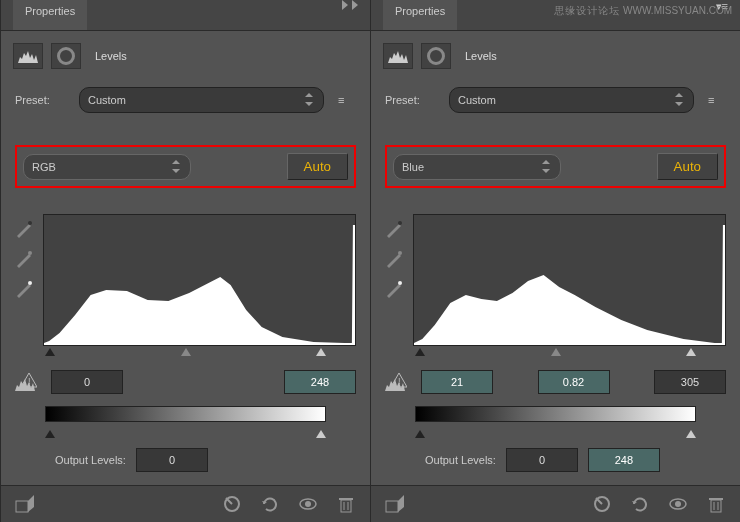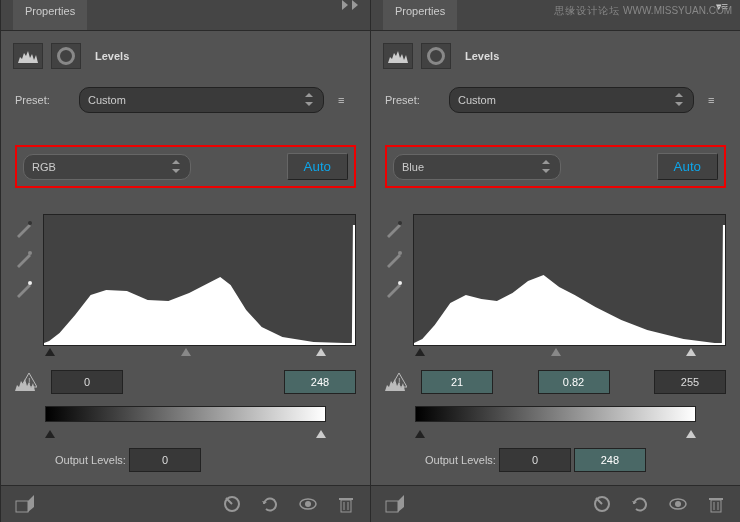--- a/index.html
+++ b/index.html
@@ -5,44 +5,44 @@
 body{margin:0;background:#535353;font-family:Arial,sans-serif;font-size:11px;color:#ccc;width:740px;height:522px;display:flex}
 .panel{width:370px;border-left:1px solid #2a2a2a;display:flex;flex-direction:column}
 .header{background:#454545;height:30px;display:flex;padding:0 12px;border-bottom:1px solid #2a2a2a}
 .tab{background:#535353;padding:5px 12px;border-top:1px solid #666;margin-top:-1px}
 .collapse{margin-left:auto;display:flex;gap:4px}
 .triangle{width:0;height:0;border-left:6px solid #999;border-top:5px solid transparent;border-bottom:5px solid transparent}
 .title-row{display:flex;align-items:center;gap:8px;padding:12px}
 .icon-box{width:28px;height:24px;background:#424242;border:1px solid #333;display:flex;align-items:center;justify-content:center}
 .histogram-icon svg{width:20px;height:14px}
 .circle-icon{width:18px;height:18px;border:3px solid #888;border-radius:50%;box-sizing:border-box}
-.title{font-weight:bold;color:#ddd;margin-left:6px}
+.title{font-weight:normal;color:#ddd;margin-left:6px}
 .row{display:flex;align-items:center;padding:6px 14px;gap:14px}
 .label{width:50px}
 .dropdown{flex:1;background:#3a3a3a;border:1px solid #222;height:24px;display:flex;align-items:center;padding:0 8px;border-radius:10px;position:relative}
 .dropdown::after{content:"";position:absolute;right:8px;top:6px;width:8px;height:10px;background:linear-gradient(#999,#999) 0 0/8px 1px no-repeat,linear-gradient(#999,#999) 0 4px/8px 1px no-repeat,linear-gradient(#999,#999) 0 8px/8px 1px no-repeat}
 .highlight{border:2px solid #e00;padding:6px;margin:26px 14px;display:flex;align-items:center;gap:10px}
 .highlight .dropdown{border:1px solid #666;background:#424242}
-.auto-btn{background:#424242;border:1px solid #222;border-top-color:#666;border-left-color:#666;padding:5px 16px;color:#0ea5e9;border-radius:2px}
+.auto-btn{background:#424242;border:1px solid #222;border-top-color:#666;border-left-color:#666;padding:5px 16px;color:#eab308;border-radius:2px}
 .chart-area{display:flex;padding:0 14px}
 .eyedroppers{display:flex;flex-direction:column;gap:12px;margin-right:10px;margin-top:6px}
 .eyedropper{width:18px;height:18px;position:relative}
 .eyedropper svg{width:18px;height:18px}
 .histogram-box{flex:1;background:#424242;border:1px solid #222;height:130px;position:relative;overflow:hidden}
 .histogram-box svg{position:absolute;bottom:0;left:0;width:100%;height:100%}
 .sliders{display:flex;justify-content:space-between;padding:2px 44px 0 44px}
 .slider-tri{width:0;height:0;border-left:5px solid transparent;border-right:5px solid transparent;border-bottom:8px solid #222}
 .slider-tri.white{border-bottom-color:#ccc}
 .slider-tri.gray{border-bottom-color:#888}
 .input-row{display:flex;padding:14px 14px 6px 14px;align-items:center;gap:14px}
 .warn-icon{width:22px;height:18px}
 .num-input{width:70px;height:22px;background:#383838;border:1px solid #222;color:#ddd;text-align:center;font-size:11px;line-height:22px}
 .num-input.teal{background:#4a6866;color:#fff}
 .gradient-bar{margin:6px 44px;height:14px;background:linear-gradient(to right,#000,#fff);border:1px solid #222}
-.output-row{display:flex;align-items:center;padding:10px 14px;gap:3px}
+.output-row{display:flex;align-items:center;padding:10px 14px;gap:10px}
 .output-label{margin-left:40px}
 .bottom-bar{margin-top:auto;background:#454545;border-top:1px solid #2a2a2a;height:36px;display:flex;align-items:center;gap:18px;padding:0 14px;justify-content:flex-end}
 .bottom-icon{width:20px;height:18px;opacity:.7}
 .spacer{flex:1}
 .watermark{position:fixed;top:4px;right:8px;color:#888;font-size:10px;z-index:10}
 .watermark .a{letter-spacing:1px}
 .updown::after{content:"";border-left:4px solid transparent;border-right:4px solid transparent;border-bottom:4px solid #999;position:absolute;right:10px;top:5px}
 .updown::before{content:"";border-left:4px solid transparent;border-right:4px solid transparent;border-top:4px solid #999;position:absolute;right:10px;top:14px}
 .dropdown.updown::after{background:none;width:0;height:0}
 </style>
@@ -218,21 +218,21 @@
   <div class="input-row">
     <svg class="warn-icon" viewBox="0 0 22 18">
         <path d="M0 18 L2 12 L4 14 L6 8 L8 11 L10 6 L12 13 L14 9 L16 15 L18 10 L20 18 Z" fill="#bbb"></path>
         <path d="M14 0 L22 14 L6 14 Z" fill="none" stroke="#bbb" stroke-width="1"></path>
         <text x="13" y="11" font-size="9" fill="#bbb">!</text>
       </svg>
     <div class="num-input teal">21</div>
     <div style="flex:1"></div>
     <div class="num-input teal">0.82</div>
     <div style="flex:1"></div>
-    <div class="num-input">255</div>
+    <div class="num-input">305</div>
   </div>
   <div class="gradient-bar"></div>
   <div class="sliders">
     <div class="slider-tri"></div>
     <div class="slider-tri white"></div>
   </div>
   <div class="output-row">
     <div class="output-label">Output Levels:</div>
     <div class="num-input">0</div>
     <div class="num-input teal">248</div>

